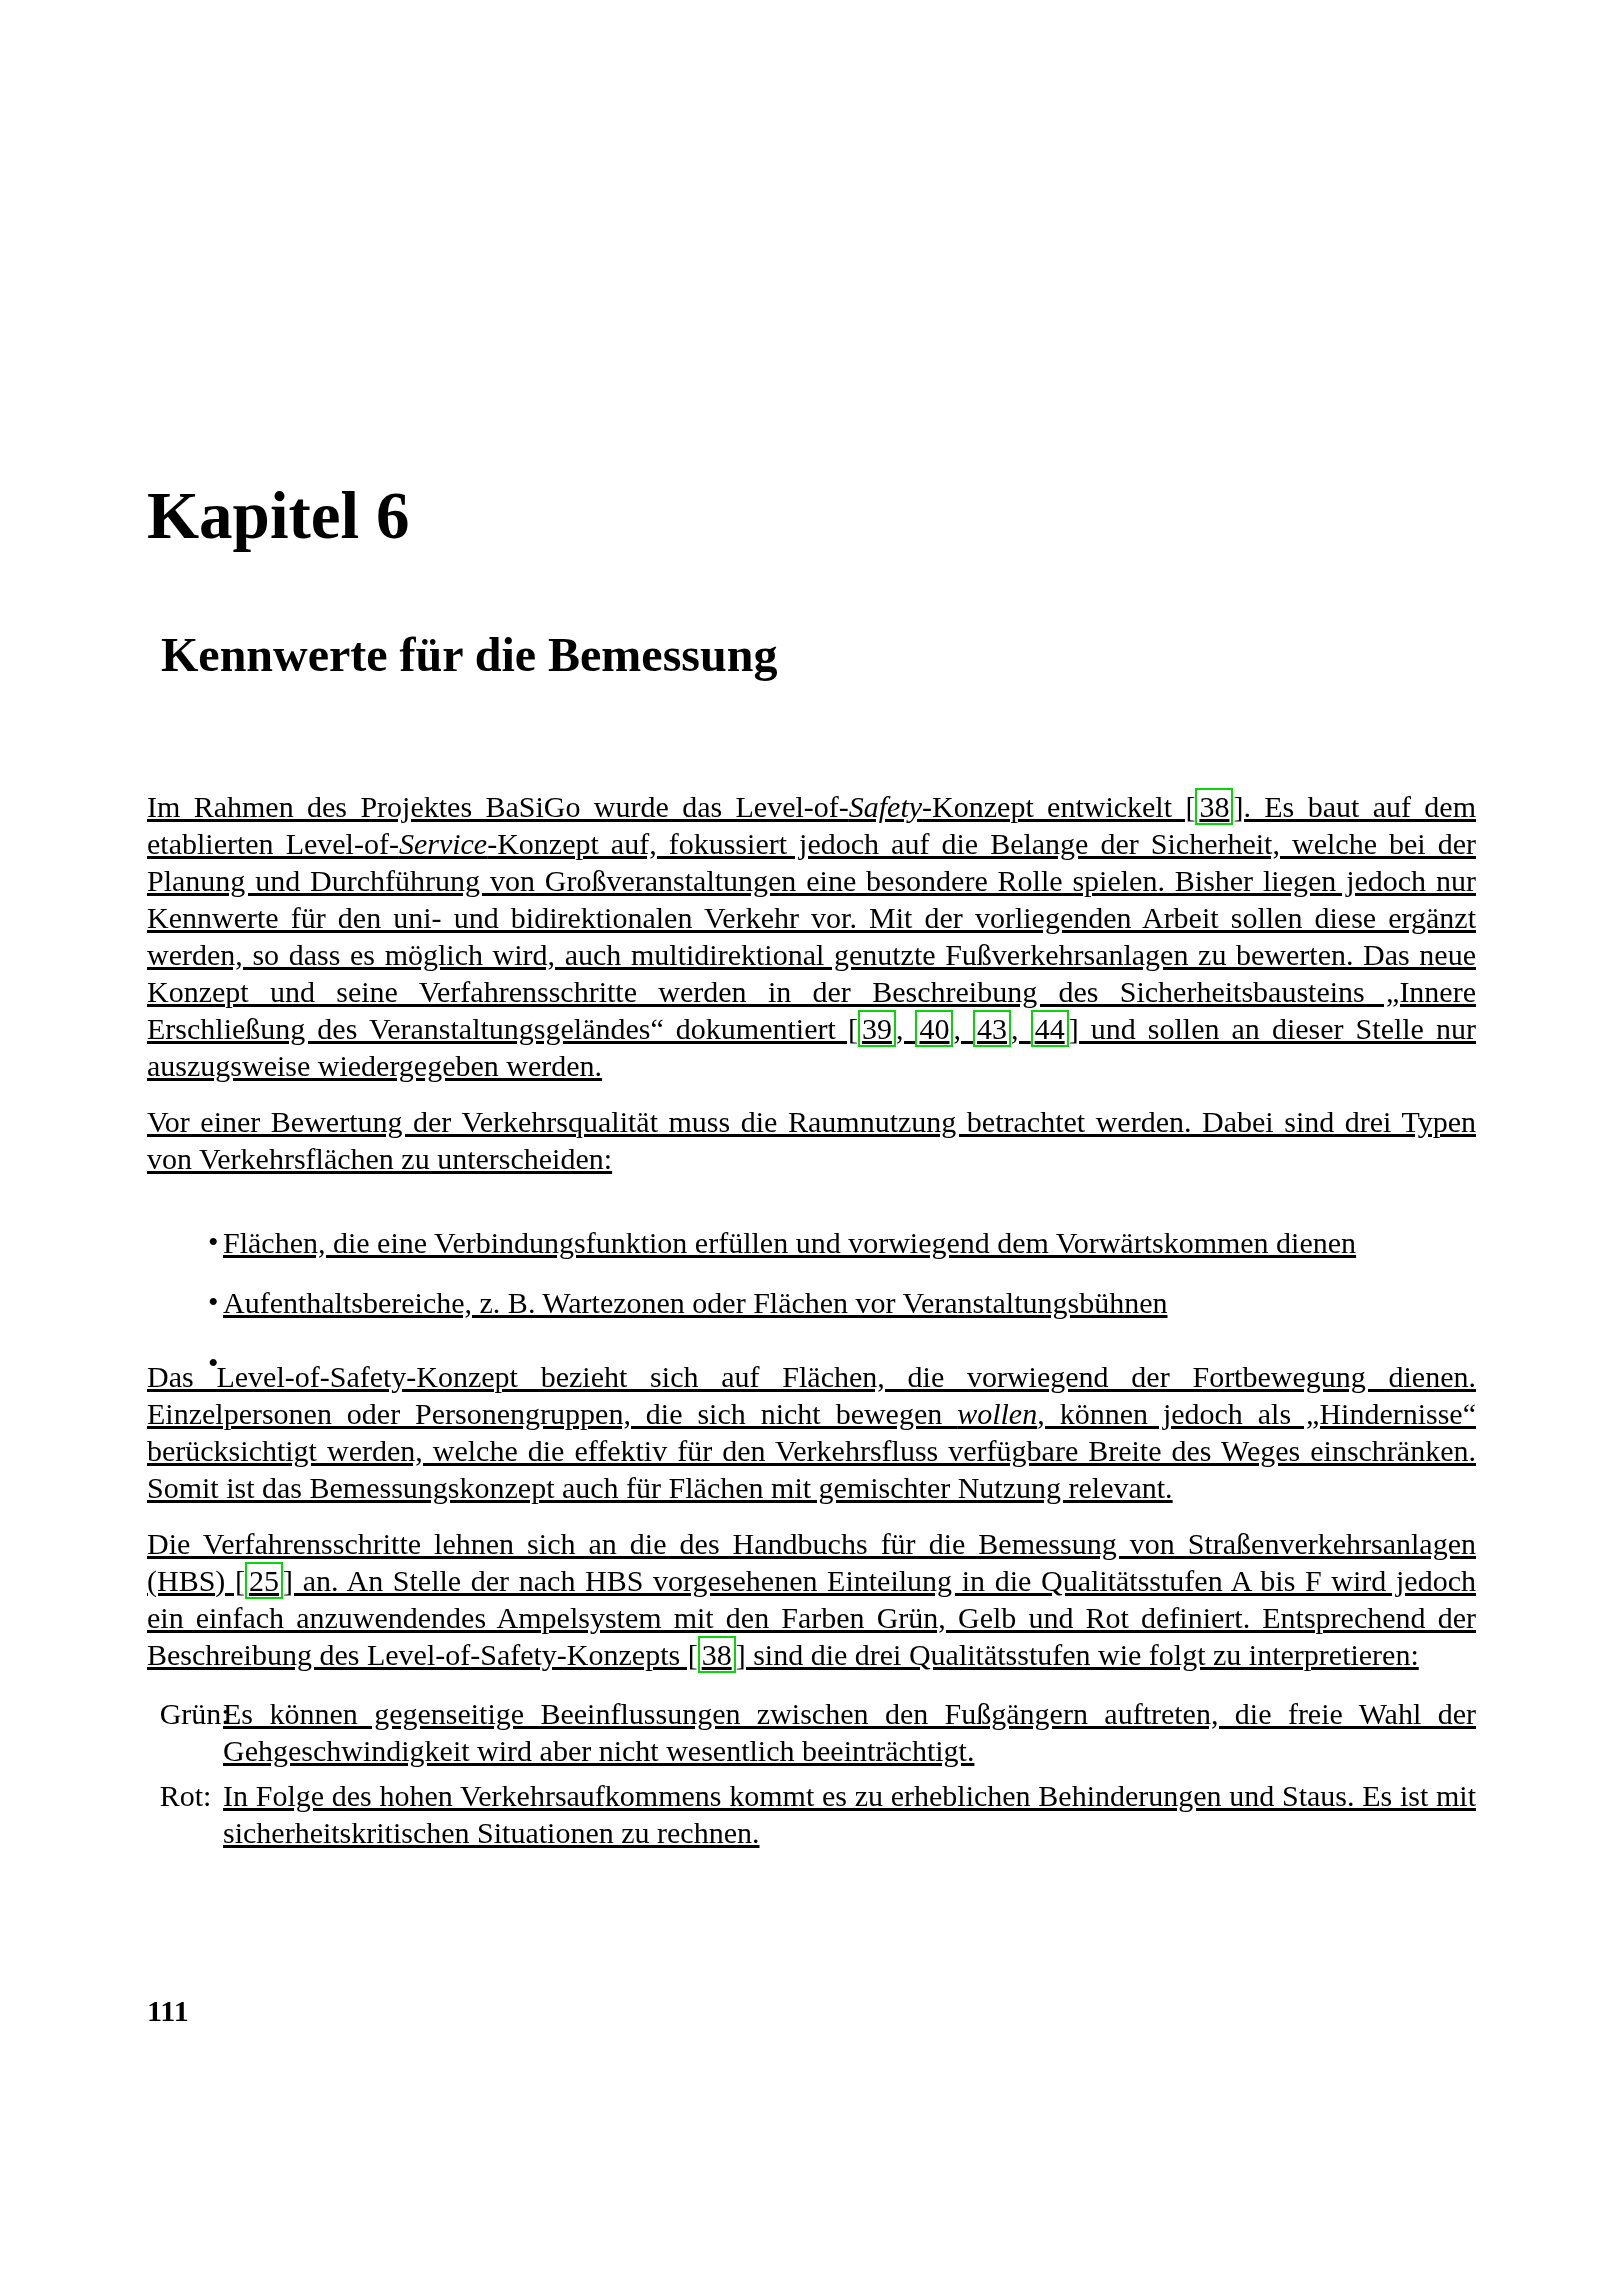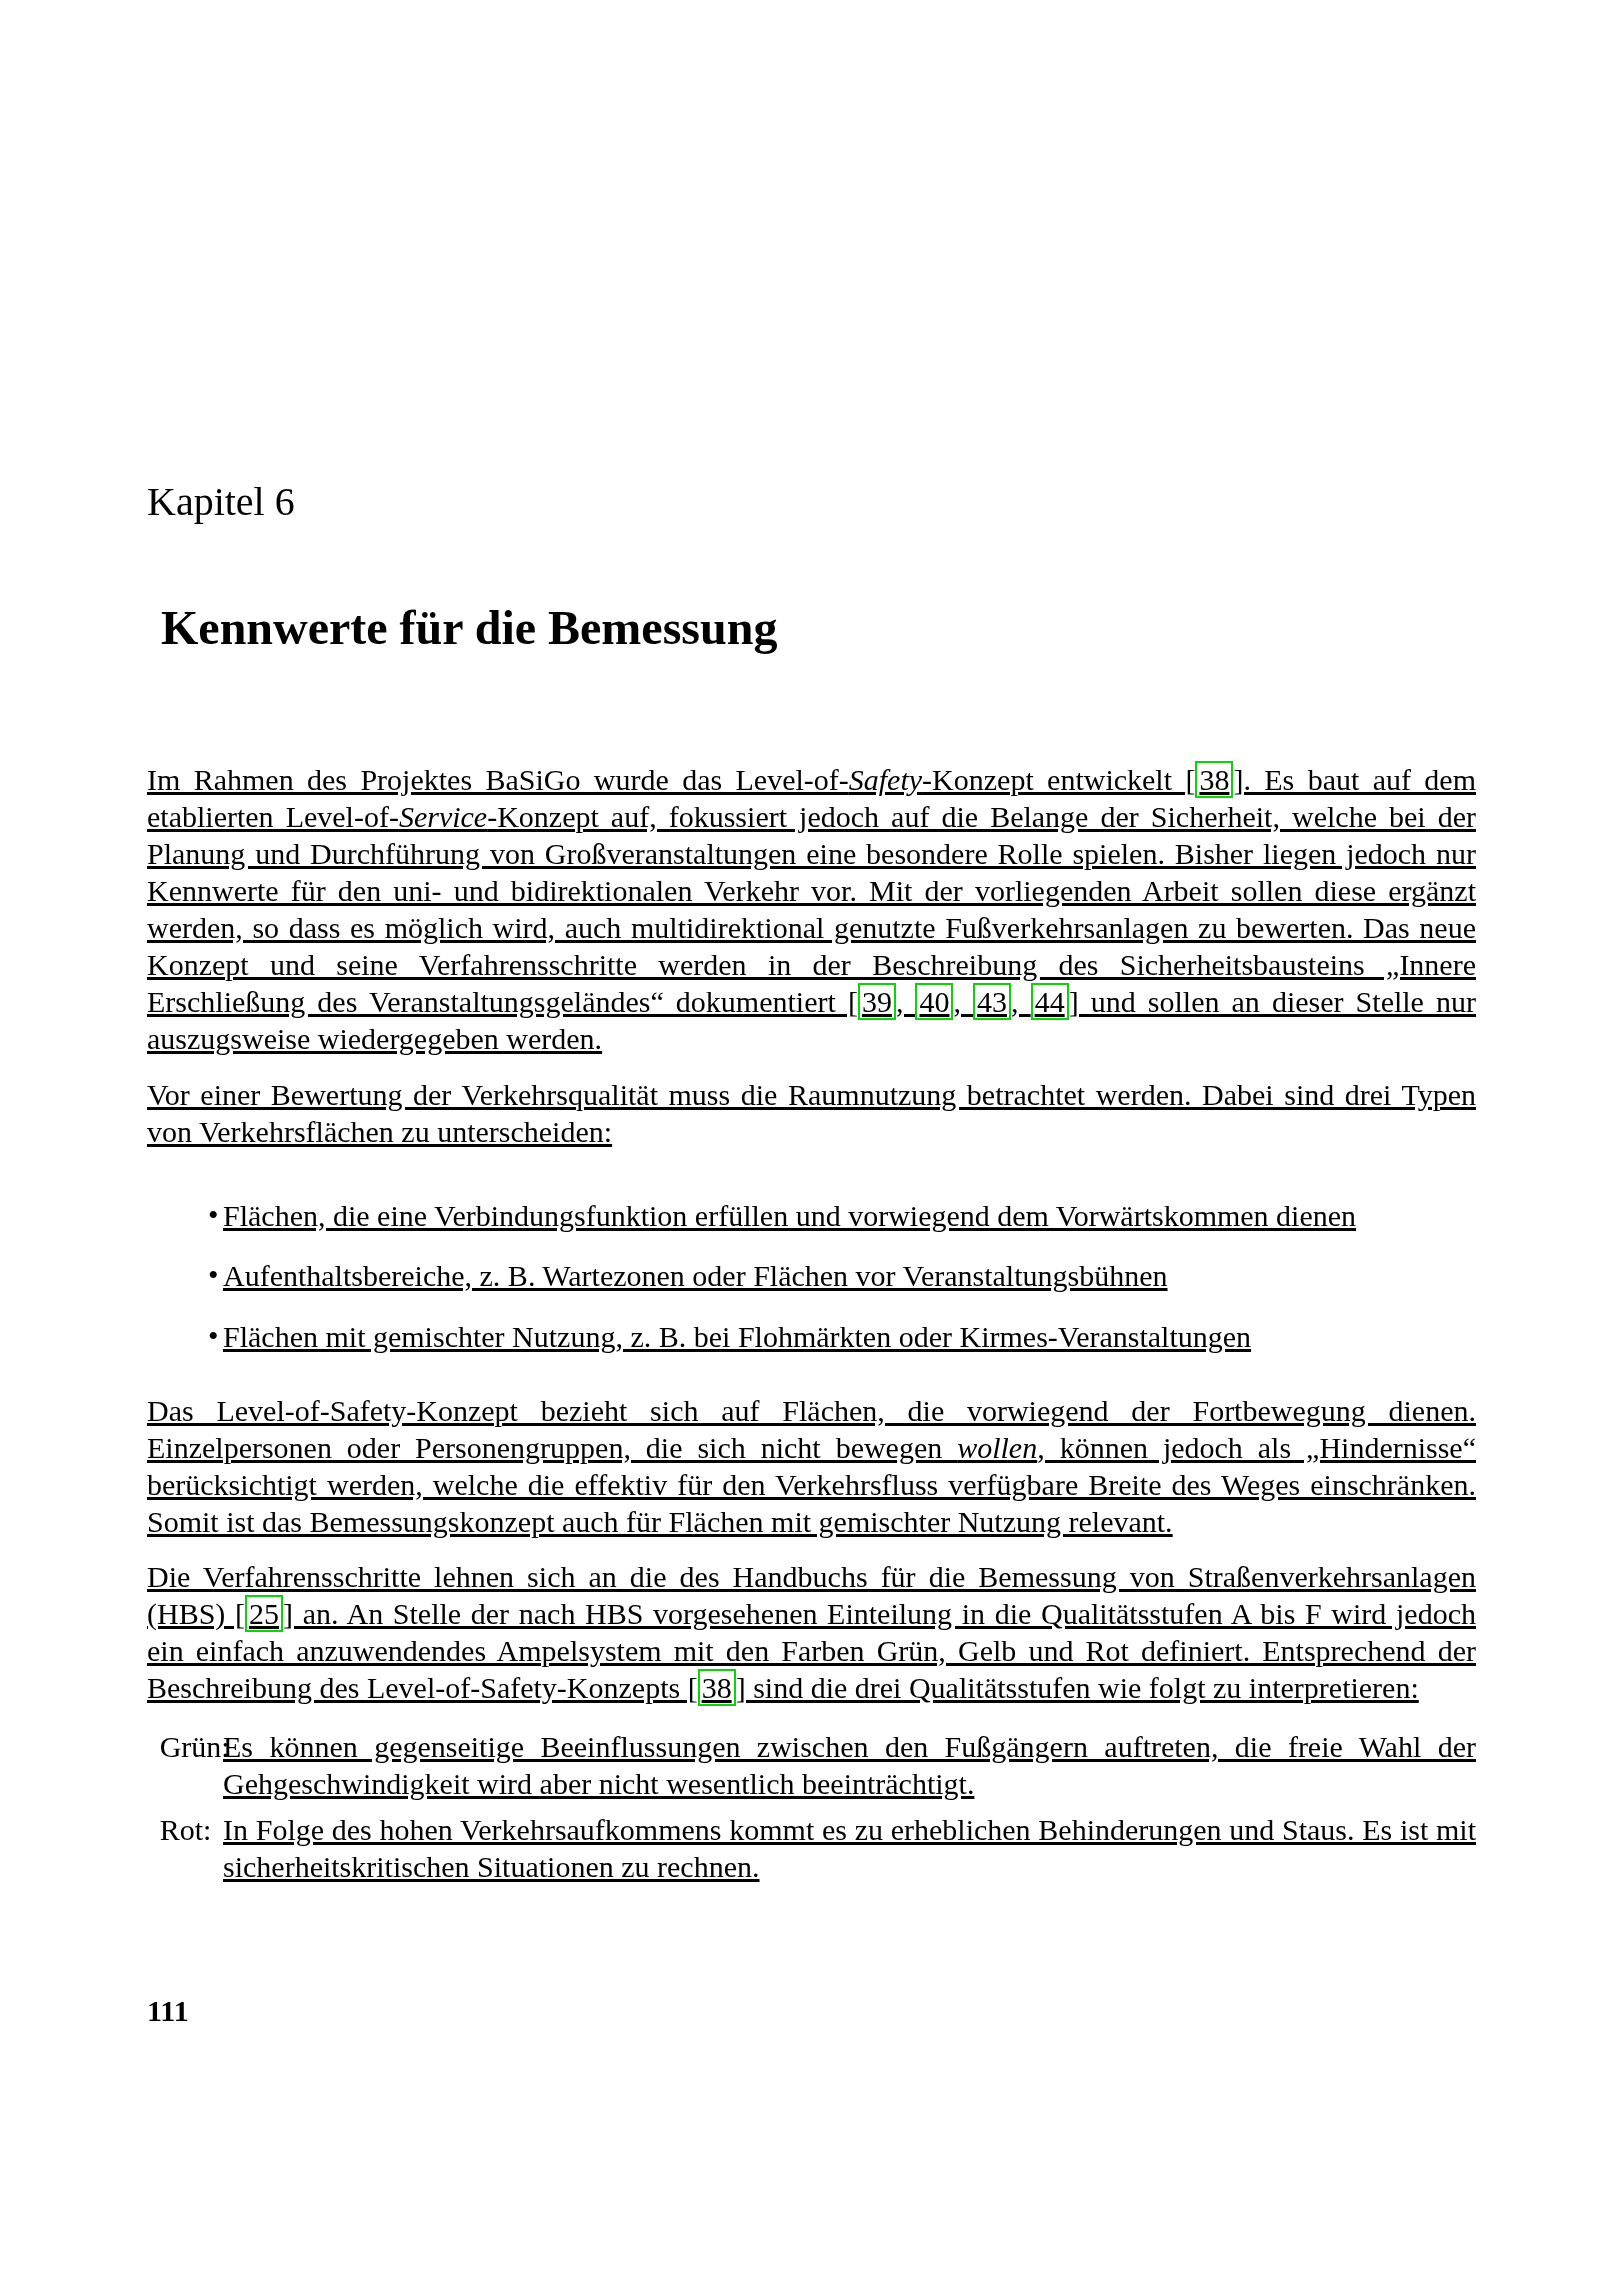--- a/index.html
+++ b/index.html
@@ -17,22 +17,22 @@
     overflow: hidden;
   }
   .content {
     position: absolute;
     left: 147px;
     top: 0;
     width: 1329px;
   }
   .chapter-label {
     margin-top: 482px;
-    font-size: 40px;
-    font-weight: normal;
+    font-size: 67px;
+    font-weight: bold;
     line-height: 1;
   }
   .chapter-title {
     margin: 82px 0 0 14px;
     font-size: 48px;
     font-weight: bold;
     line-height: 1.02;
   }
   .body-copy {
     margin-top: 108px;
@@ -121,21 +121,20 @@
         <li>
           <span class="bullet">•</span>
           <span>Flächen, die eine Verbindungsfunktion erfüllen und vorwiegend dem Vorwärtskommen dienen</span>
         </li>
         <li>
           <span class="bullet">•</span>
           <span>Aufenthaltsbereiche, z. B. Wartezonen oder Flächen vor Veranstaltungsbühnen</span>
         </li>
         <li>
           <span class="bullet">•</span>
-          <span>Flächen mit gemischter Nutzung, z. B. bei Flohmärkten oder Kirmes-Veranstaltungen</span>
         </li>
       </ul>
 
       <p class="par"><span>Das Level-of-Safety-Konzept bezieht sich auf Flächen, die vorwiegend der Fortbewegung dienen. Einzelpersonen oder Personengruppen, die sich nicht bewegen </span><span class="it">wollen</span><span>, können jedoch als „Hindernisse“ berücksichtigt werden, welche die effektiv für den Verkehrsfluss verfügbare Breite des Weges einschränken. Somit ist das Bemessungskonzept auch für Flächen mit gemischter Nutzung relevant.</span></p>
 
       <p class="par"><span>Die Verfahrensschritte lehnen sich an die des Handbuchs für die Bemessung von Straßenverkehrsanlagen (HBS) [</span><a class="cite">25</a><span>] an. An Stelle der nach HBS vorgesehenen Einteilung in die Qualitätsstufen A bis F wird jedoch ein einfach anzuwendendes Ampelsystem mit den Farben Grün, Gelb und Rot definiert. Entsprechend der Beschreibung des Level-of-Safety-Konzepts [</span><a class="cite">38</a><span>] sind die drei Qualitätsstufen wie folgt zu interpretieren:</span></p>
 
       <div class="quality-list">
         <div class="ql-item">
           <span class="ql-label">Grün:</span>

